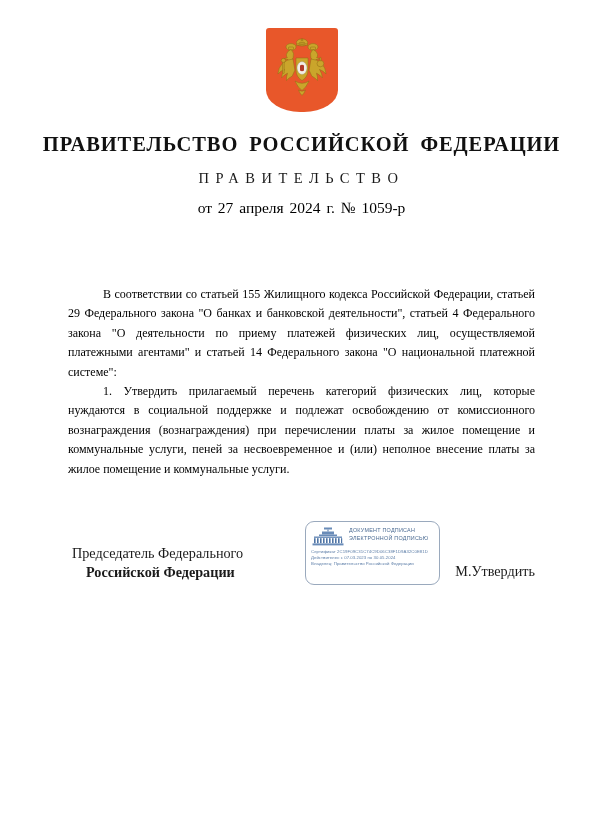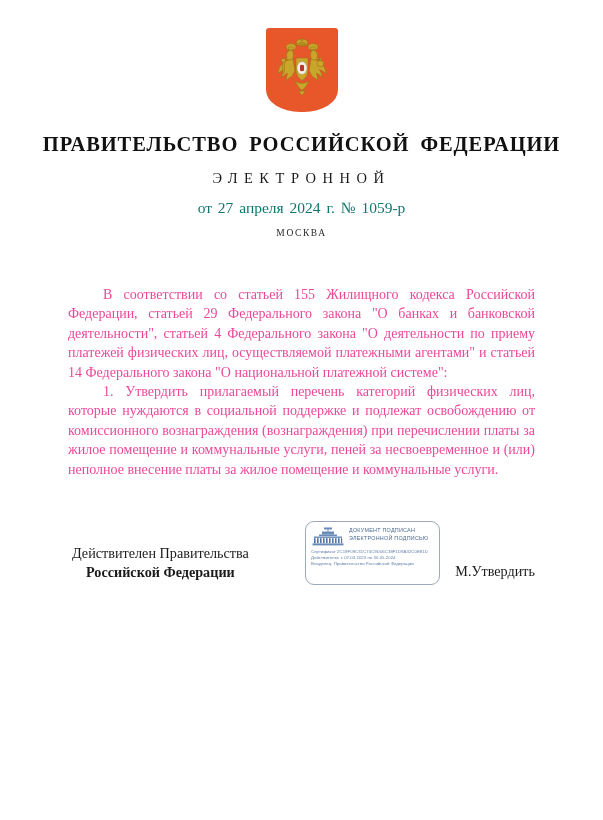--- a/index.html
+++ b/index.html
@@ -68,44 +68,44 @@
     color: #1a1a1a;
   }
   .doc-number {
     position: absolute;
     top: 199px;
     left: 0;
     width: 100%;
     text-align: center;
     font-size: 15.5px;
     word-spacing: 2px;
-    color: #0f766e;
+    color: #000000;
   }
   .doc-city {
     position: absolute;
     top: 228px;
     left: 0;
     width: 100%;
     text-align: center;
     font-size: 9.5px;
     letter-spacing: 1.6px;
     color: #2a2a2a;
   }
 
   
   .body-text {
     position: absolute;
     top: 285px;
     left: 68px;
     width: 467px;
-    font-size: 14px;
+    font-size: 12px;
     line-height: 19.4px;
     text-align: justify;
     text-justify: inter-word;
-    color: #ec4899;
+    color: #000000;
   }
   .body-text p {
     margin: 0;
     text-indent: 35px;
   }
   .body-text p.last-left { text-align: justify; }
 
   
   .sig-block {
     position: absolute;
@@ -220,23 +220,22 @@
           <ellipse cx="28" cy="30" rx="5" ry="6.4"></ellipse>
         </g>
         <g fill="#b23a2a">
           <path d="M26 27.5 q2 -1.6 4 0 l0 5 q-2 1.6 -4 0 z"></path>
         </g>
       </svg>
     </div>
   </div>
 
   <div class="doc-title">ПРАВИТЕЛЬСТВО РОССИЙСКОЙ ФЕДЕРАЦИИ</div>
-  <div class="doc-kind">ЭЛЕКТРОННОЙ</div>
+  <div class="doc-kind">ПРАВИТЕЛЬСТВО</div>
   <div class="doc-number">от 27 апреля 2024 г. № 1059-р</div>
-  <div class="doc-city">МОСКВА</div>
 
   <div class="body-text">
     <p>В соответствии со статьей 155 Жилищного кодекса Российской Федерации, статьей 29 Федерального закона "О банках и банковской деятельности", статьей 4 Федерального закона "О деятельности по приему платежей физических лиц, осуществляемой платежными агентами" и статьей 14 Федерального закона "О национальной платежной системе":</p>
     <p>1. Утвердить прилагаемый перечень категорий физических лиц, которые нуждаются в социальной поддержке и подлежат освобождению от комиссионного вознаграждения (вознаграждения) при перечислении платы за жилое помещение и коммунальные услуги, пеней за несвоевременное и (или) неполное внесение платы за жилое помещение и коммунальные услуги.</p>
   </div>
 
   <div class="estamp">
     <div class="estamp-head">
       <div class="estamp-icon">
         <svg width="34" height="19" viewBox="0 0 34 19">
@@ -269,19 +268,19 @@
     </div>
     <div class="estamp-details">
       <div>Сертификат 2С19F09С31С74С9D06С38F1D9A32С0E81D</div>
       <div>Действителен с 07.03.2023 по 30.05.2024</div>
       <div class="wrap">Владелец: Правительство Российской Федерации</div>
     </div>
   </div>
 
   <div class="sig-block">
     <div class="sig-role">
-      <span>Действителен Правительства</span>
+      <span>Председатель Федерального</span>
       <span class="line2">Российской Федерации</span>
     </div>
     <div class="sig-name">М.Утвердить</div>
   </div>
 
 </div>
 
 </body></html>

